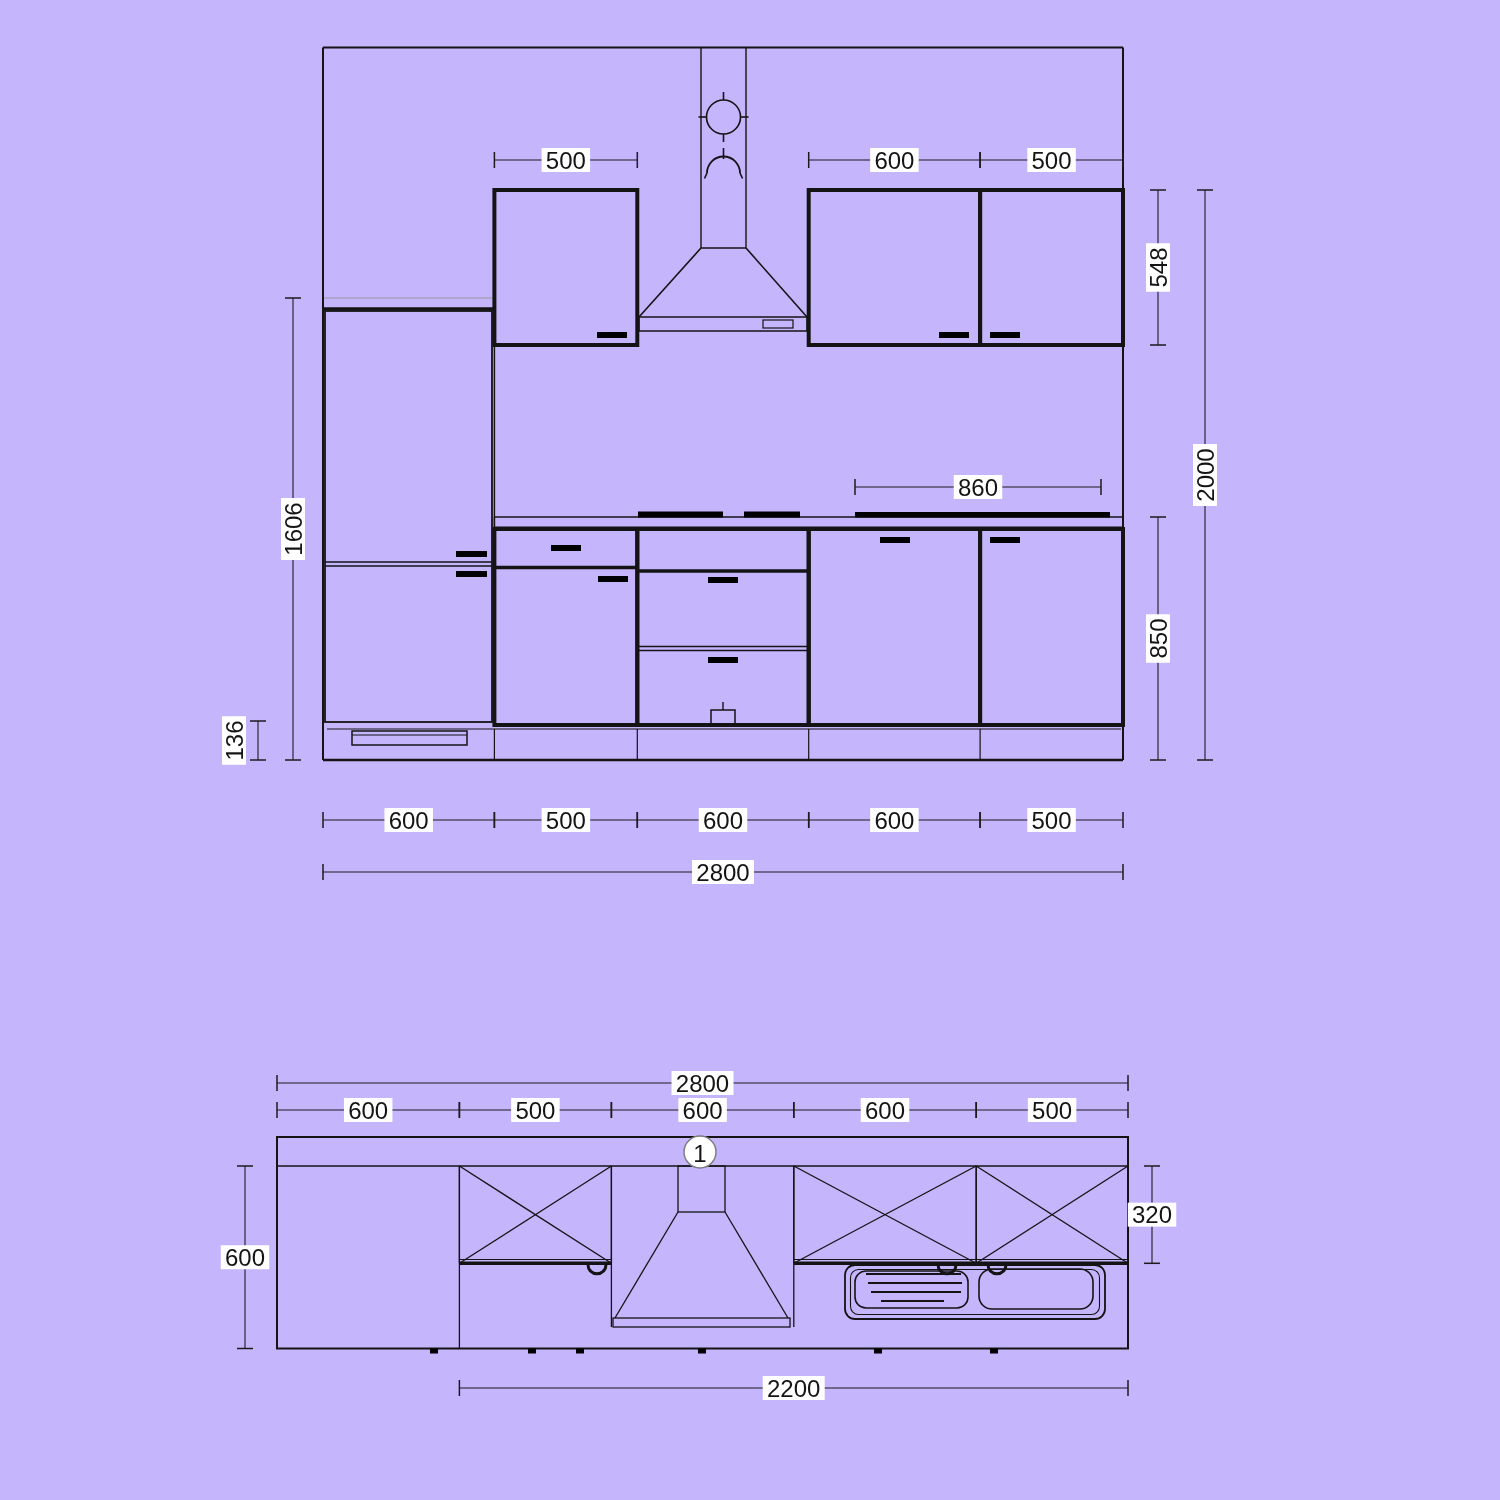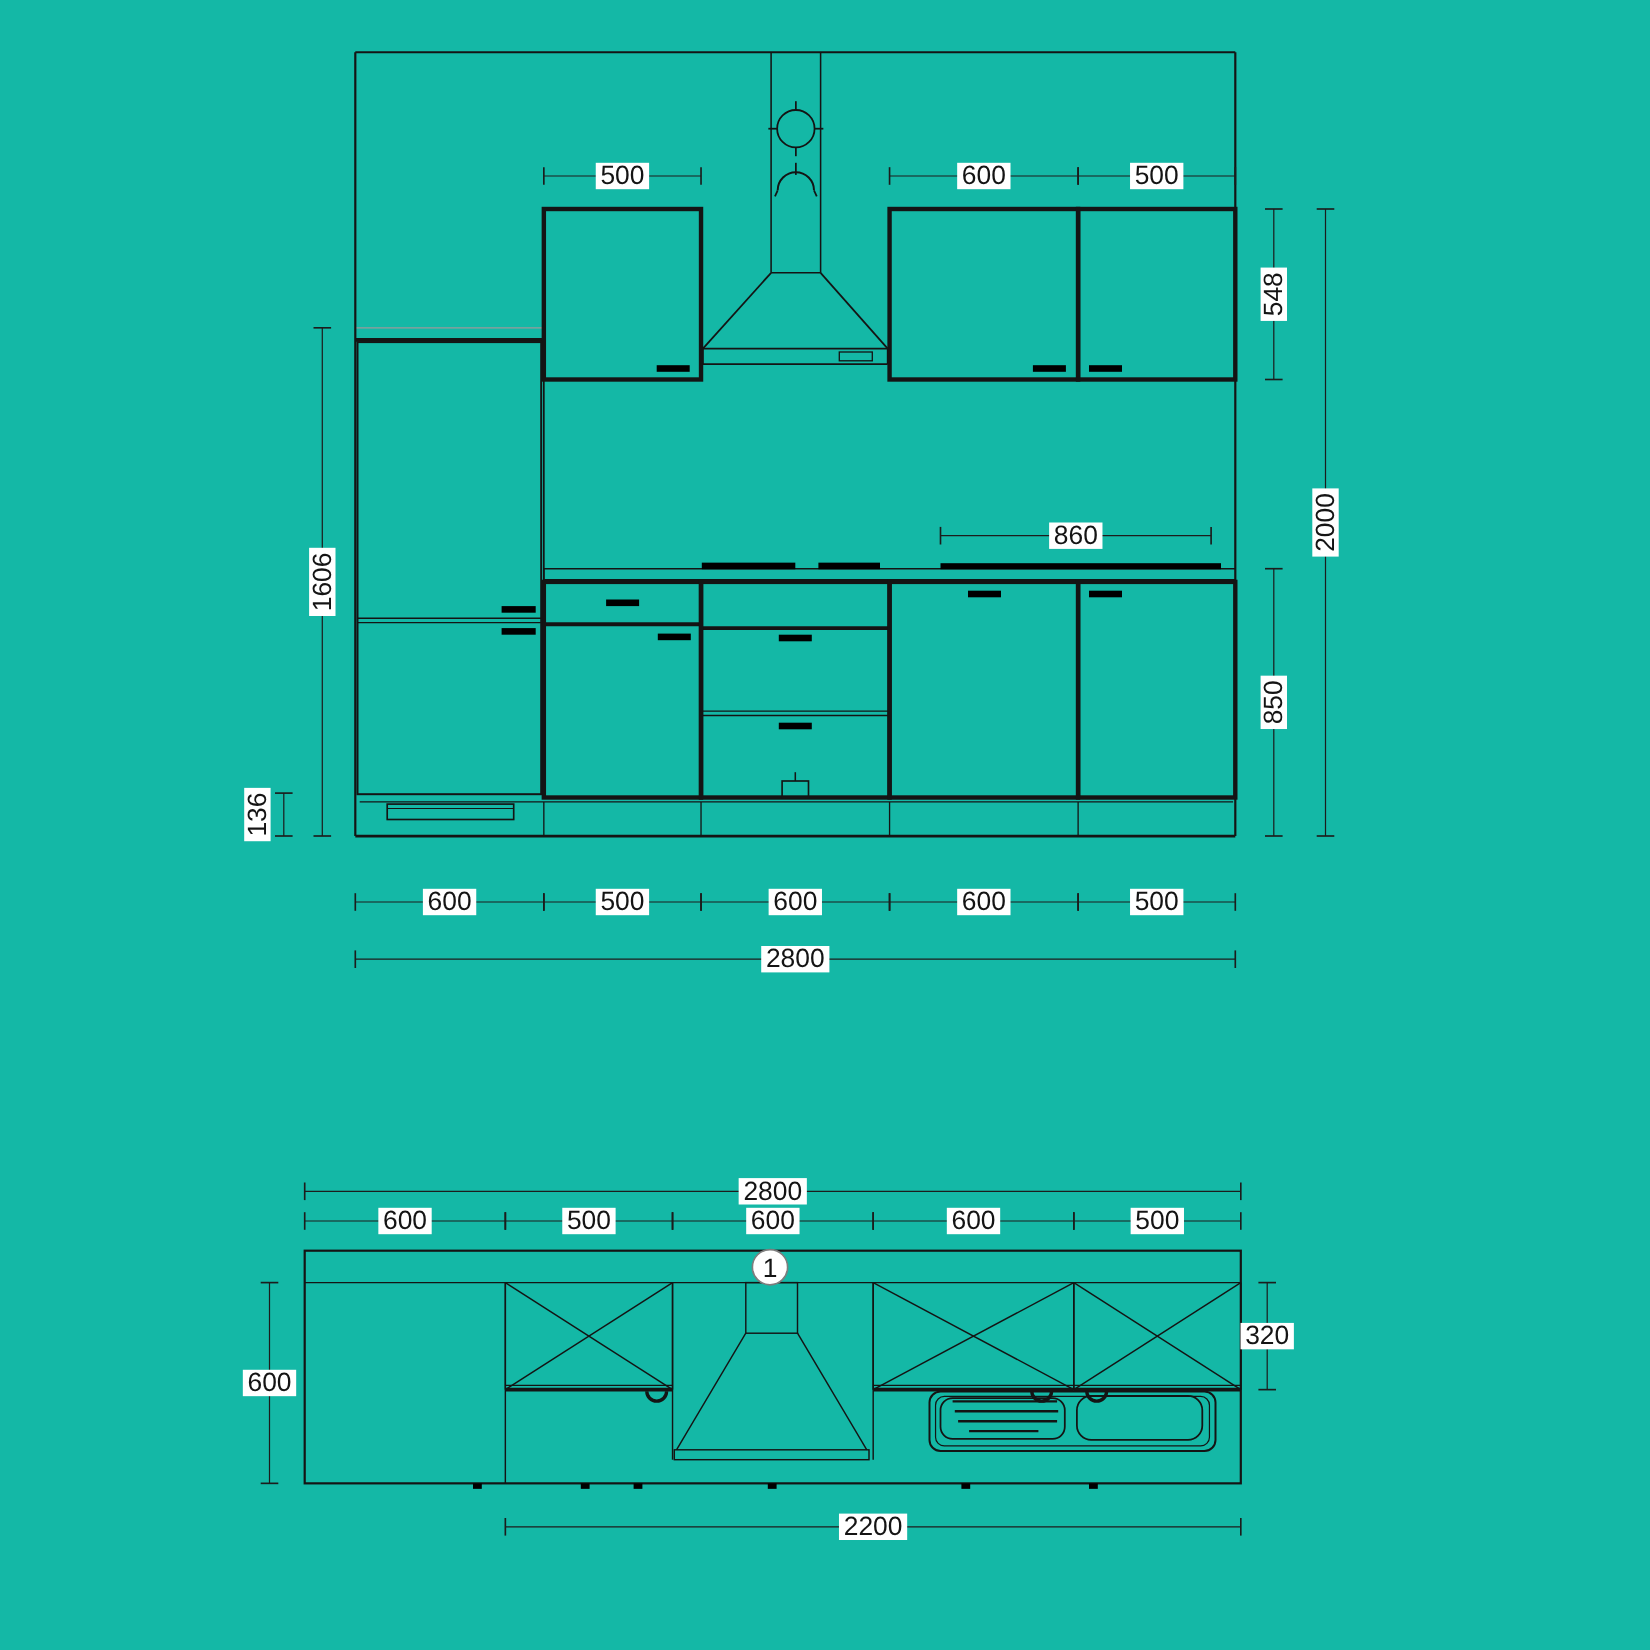--- a/index.html
+++ b/index.html
@@ -1,16 +1,16 @@
 <!DOCTYPE html>
 <html><head>
 <meta charset="utf-8">
 <style>
   html,body{margin:0;padding:0;background:#ffffff;width:100%;height:100%;}
-  .stage{width:1500px;height:1500px;background:#14b8a6;position:relative;}
+  .stage{width:1500px;height:1500px;background:#c4b5fd;position:relative;}
   svg{display:block;}
   svg text{font-family:"Liberation Sans","DejaVu Sans",sans-serif;font-size:24px;fill:#141414;}
   svg text.marker-num{font-size:24px;}
 </style>
 </head>
 <body>
 
 <div class="stage">
   <svg width="1500" height="1500" viewBox="0 0 1500 1500" xmlns="http://www.w3.org/2000/svg">
     <title>Kitchen unit installation drawing</title>

